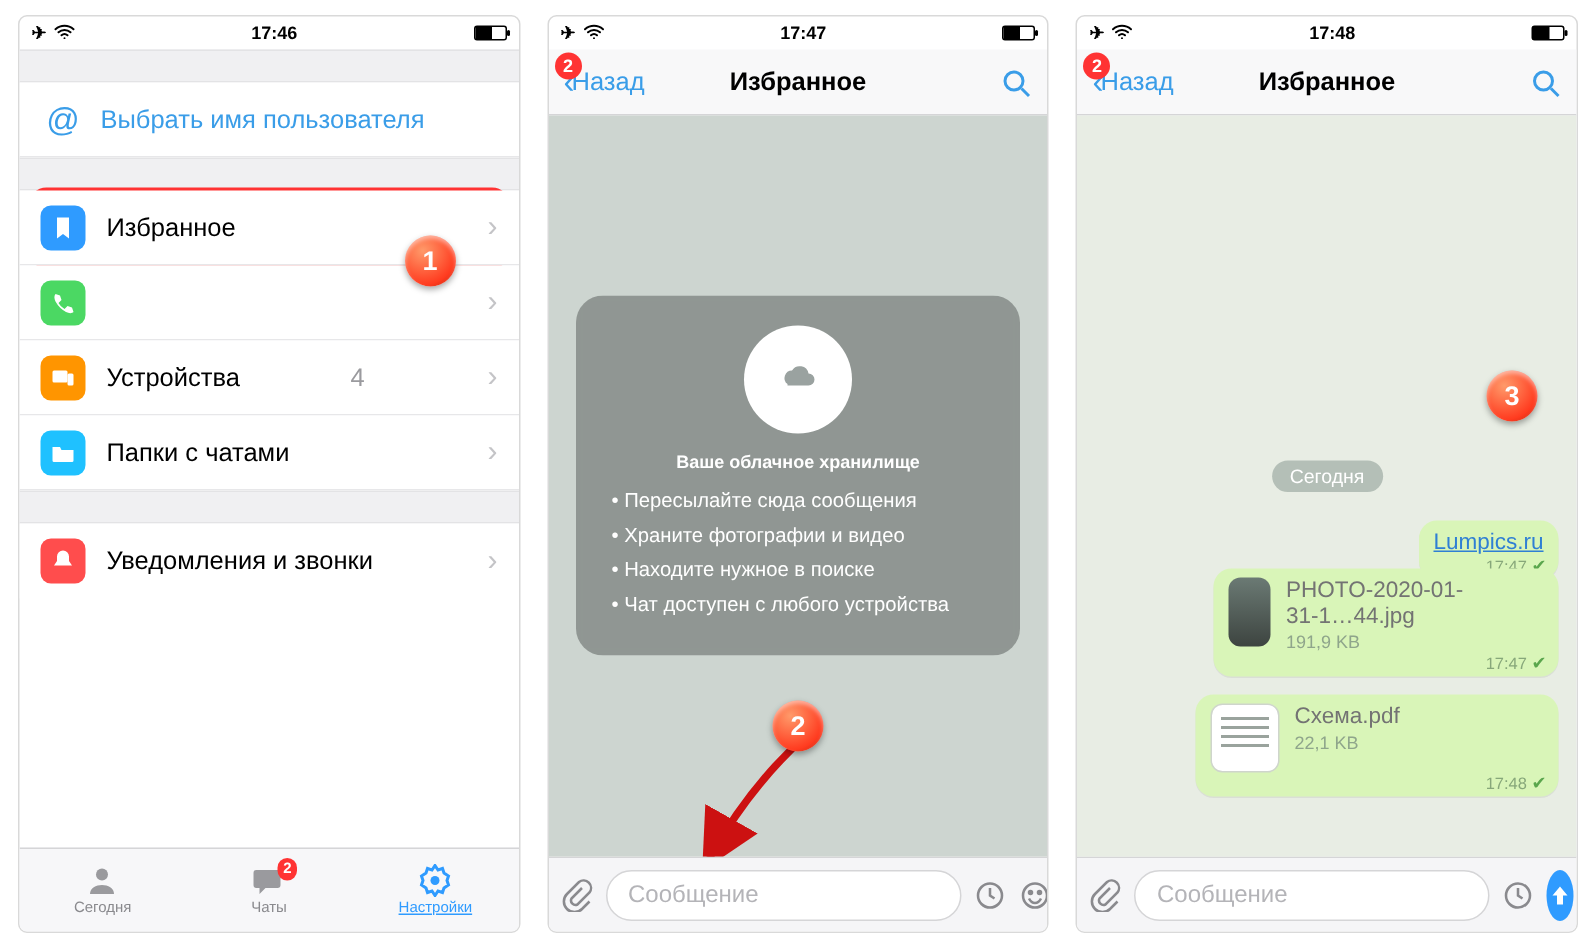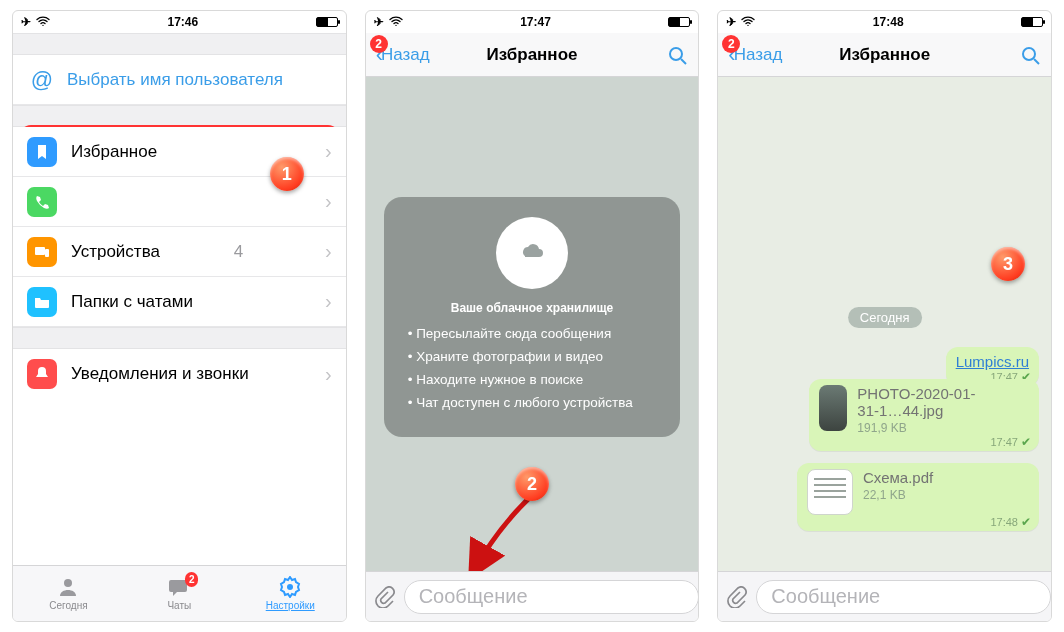--- a/index.html
+++ b/index.html
@@ -140,21 +140,21 @@
   .file-name { color:#737373; font-size:15px; }
   .file-size { color:#8fa58b; font-size:12px; margin-top:2px;}
   
   .inputbar {
     height:50px; border-top:1px solid #d5d5d7; background:#f5f5f7;
     display:flex; align-items:center; padding:0 8px; gap:8px;
   }
   .ib-btn { color:#8a8a8e; width:30px; height:30px; display:flex;align-items:center;justify-content:center;}
   .msg-input {
     flex:1; height:34px; border:1px solid #d5d5d7; border-radius:17px;
-    padding:0 14px; font-size:20px; color:#000; background:#fff;
+    padding:0 14px; font-size:16px; color:#000; background:#fff;
   }
   .msg-input::placeholder{color:#b4b4b8;}
   .send-btn { width:34px;height:34px;border-radius:50%;background:#2f9bff;display:flex;align-items:center;justify-content:center;}
   
   .marker {
     width:34px;height:34px;border-radius:50%;
     background:radial-gradient(circle at 35% 30%, #ff9a6a, #ff3b1f 70%, #b51800);
     color:#fff; font-weight:700; font-size:18px;
     display:flex;align-items:center;justify-content:center;
     box-shadow:0 2px 4px rgba(0,0,0,.35), inset 0 2px 3px rgba(255,255,255,.5);

